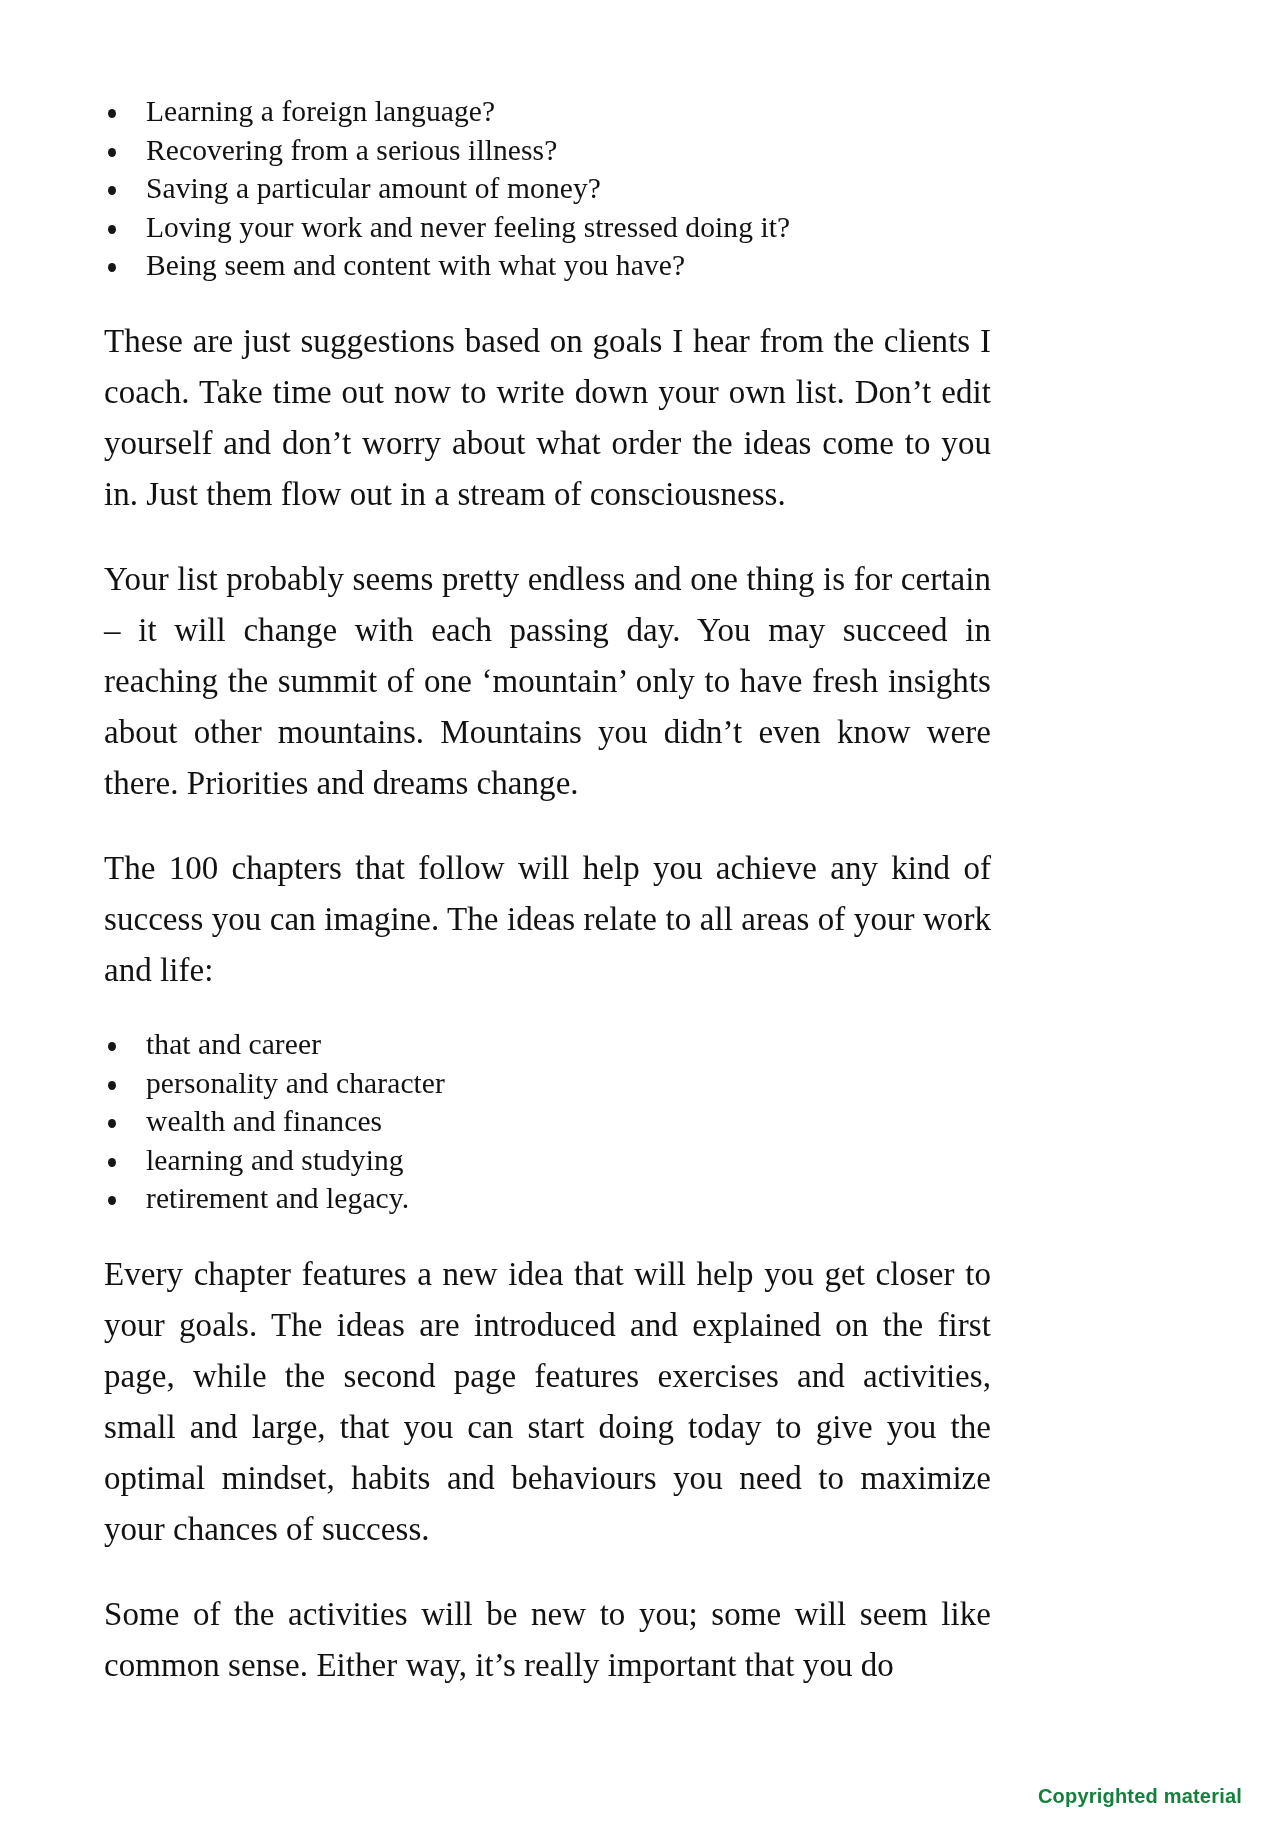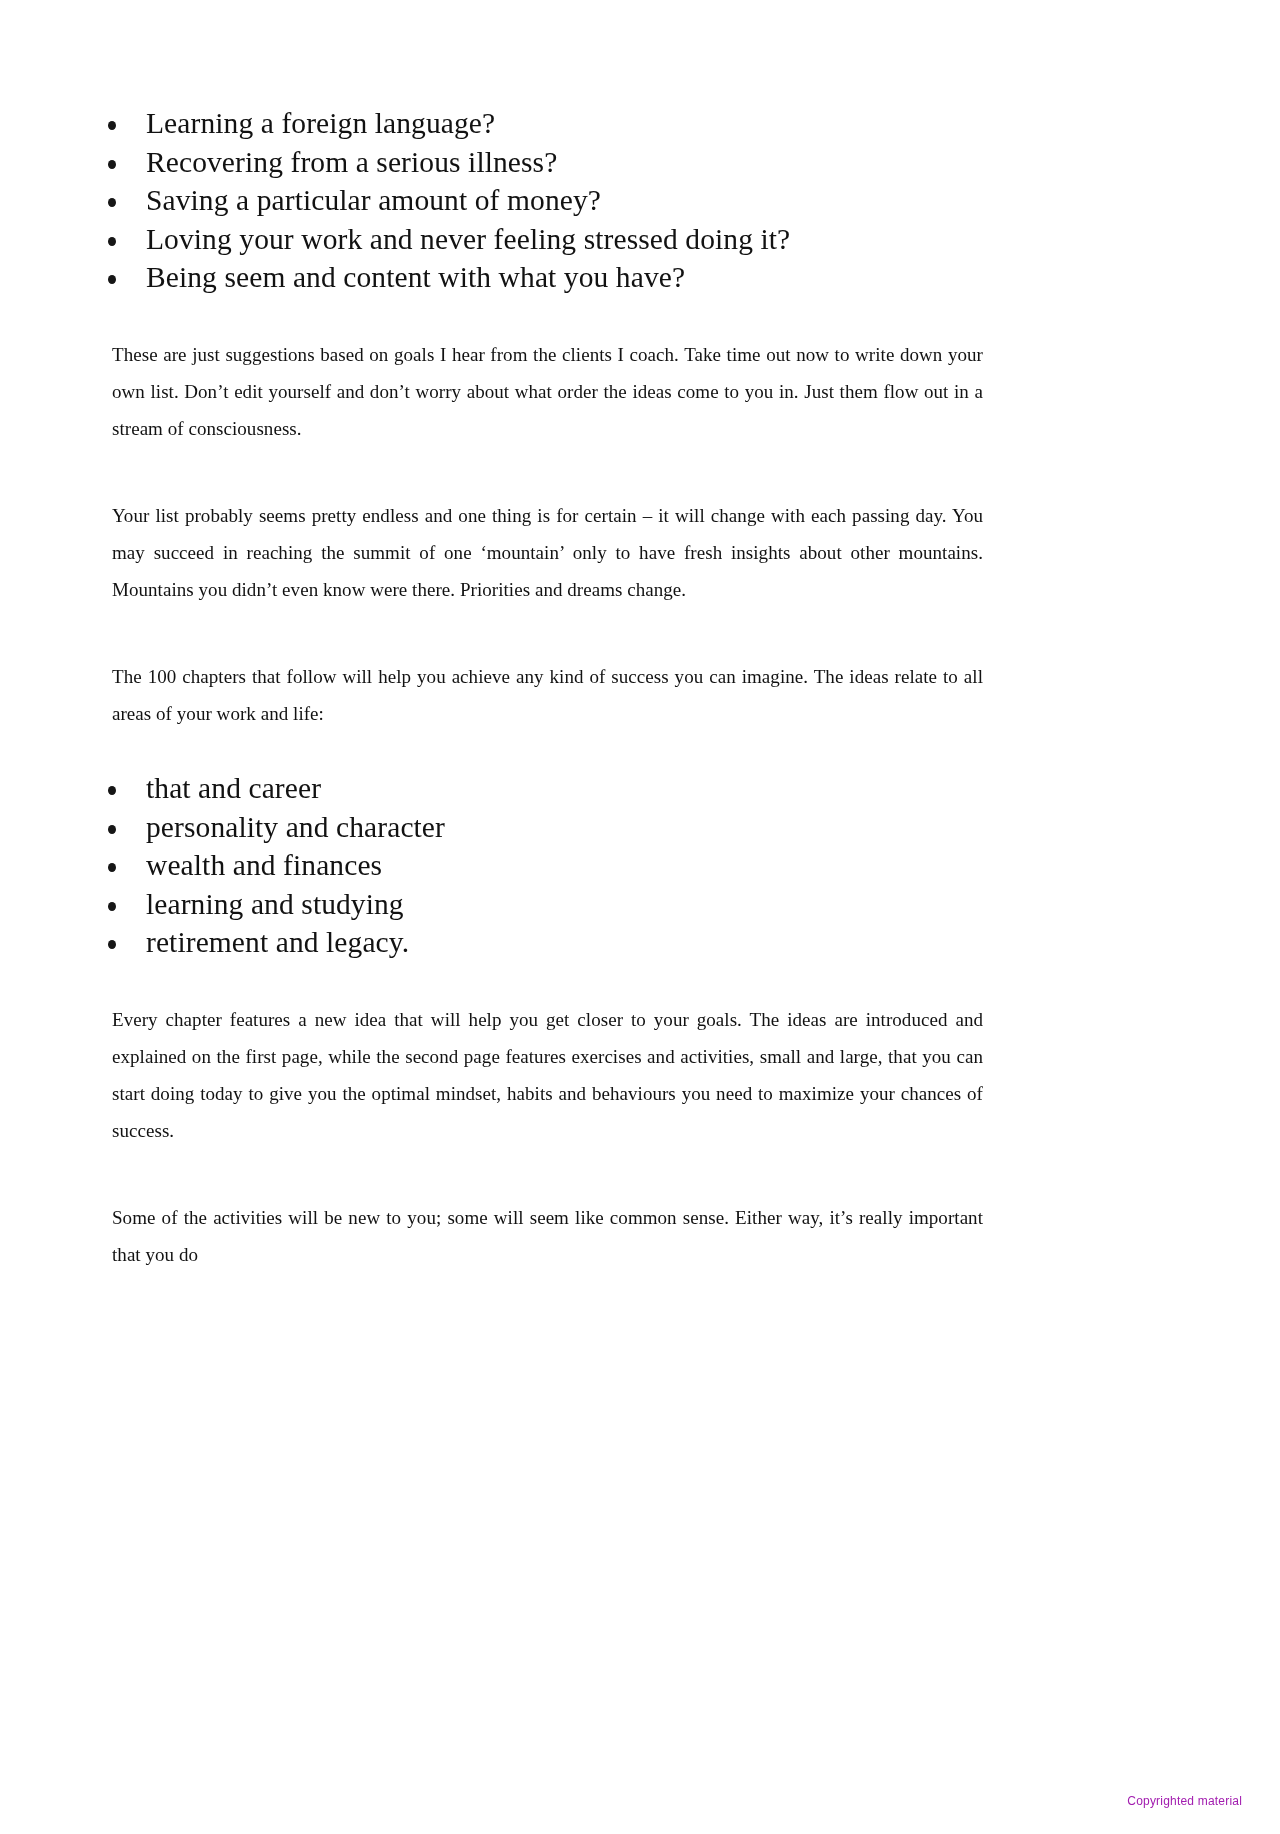--- a/index.html
+++ b/index.html
@@ -13,21 +13,21 @@
     height: 1834px;
     background: #ffffff;
     margin: 0 auto;
     overflow: hidden;
     font-family: "Liberation Serif", "DejaVu Serif", serif;
     color: #121212;
   }
   .content {
     position: absolute;
     left: 100px;
-    top: 104px;
+    top: 92px;
     width: 895px;
   }
 
   
   ul.bullets {
     list-style: none;
     margin: 0;
     padding: 0;
   }
   ul.bullets li {
@@ -44,46 +44,47 @@
     left: 8px;
     top: 17px;
     width: 8px;
     height: 9px;
     background: #161616;
     border-radius: 50%;
   }
 
   
   p.para {
-    margin: 12px;
-    font-size: 19px;
-    line-height: 37px;
+    margin: 4px;
+    font-size: 33px;
+    line-height: 51px;
     text-align: justify;
     text-justify: inter-word;
     letter-spacing: 0.05px;
   }
   p.para.last-line-left {
     text-align-last: left;
   }
 
   
   .gap-after-list { height: 27px; }
   .gap-para       { height: 26px; }
   .gap-before-list{ height: 25px; }
 
   
   .copyright {
     position: absolute;
     right: 38px;
     bottom: 26px;
     font-family: "Liberation Sans", "DejaVu Sans", sans-serif;
-    font-size: 12px;
-    color: #a21caf;
+    font-size: 20px;
+    color: #15803d;
     letter-spacing: 0.2px;
     white-space: nowrap;
+    font-weight: bold;
   }
 </style>
 </head>
 <body>
 
 <div class="page">
   <div class="content">
 
     <ul class="bullets">
       <li>

